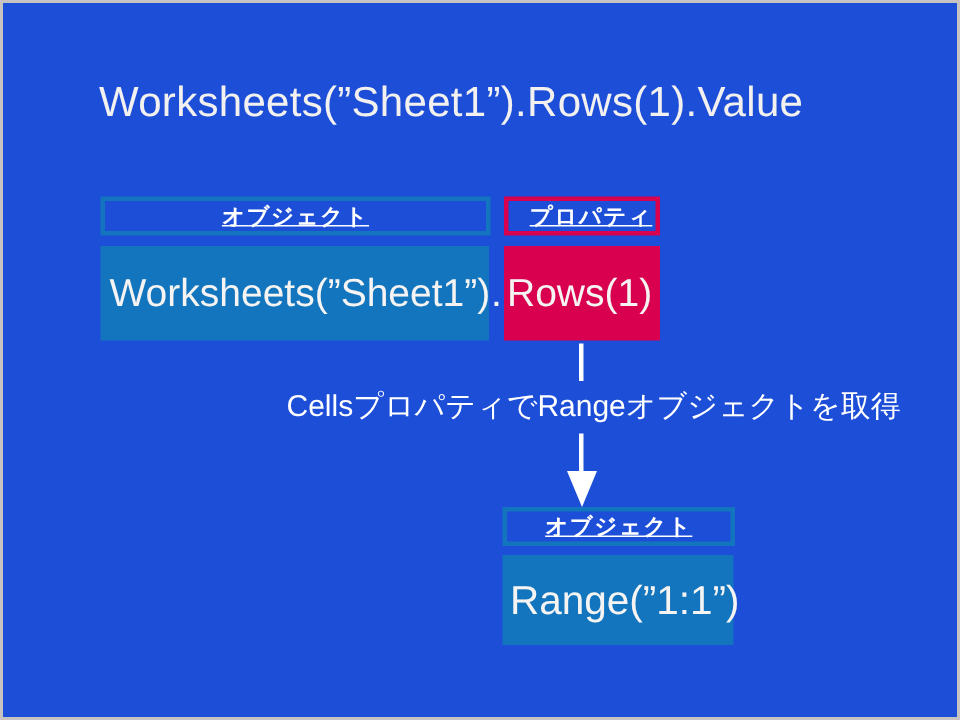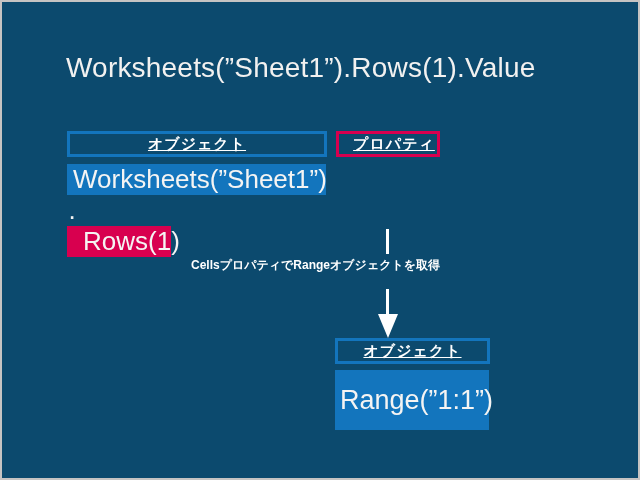--- a/index.html
+++ b/index.html
@@ -1,20 +1,20 @@
 <!DOCTYPE html>
 <html><head>
 <meta charset="utf-8">
 <style>
   html, body { margin: 0; padding: 0; background: #888; }
   .stage {
     position: relative;
     width: 640px;
     height: 480px;
-    background: #0c4a6e;
+    background: #1d4ed8;
     box-sizing: border-box;
     border: 2px solid #c6c4c3;
     overflow: hidden;
     font-family: "Liberation Sans", "DejaVu Sans", sans-serif;
     color: #f5f4f3;
   }
   .abs { position: absolute; }
 
   
   .title {
@@ -48,56 +48,55 @@
   .tag-object-bottom{ left: 333px; top: 336px; width: 155px; }
 
   
   .code-row-top {
     left: 65px; top: 162px;
     display: flex;
     align-items: stretch;
     height: 63px;
     font-size: 26px;
     white-space: nowrap;
-    flex-direction: column;
   }
   .fill-box {
     display: flex;
     align-items: center;
     box-sizing: border-box;
   }
   .fill-box.blue { background: #1375bd; }
   .fill-box.pink { background: #d8004f; }
 
   .box-worksheets { width: 259px; padding-left: 6px; }
   .dot-sep {
     width: 10px;
     display: flex;
     align-items: center;
     justify-content: center;
   }
-  .box-rows { width: 104px; padding-left: 16px; }
+  .box-rows { width: 104px; padding-left: 2px; }
 
   
   .vline { width: 3px; background: #ffffff; }
   .vline-top    { left: 384px; top: 227px; height: 25px; }
   .vline-bottom { left: 384px; top: 287px; height: 27px; }
   .arrowhead {
     left: 376px; top: 312px;
     width: 0; height: 0;
     border-left: 10px solid transparent;
     border-right: 10px solid transparent;
     border-top: 24px solid #ffffff;
   }
 
   
   .annotation {
     left: 189px; top: 255px;
-    font-size: 12px;
-    font-weight: bold;
+    font-size: 20px;
+    font-weight: normal;
     color: #ffffff;
     white-space: nowrap;
   }
 
   
   .code-row-bottom {
     left: 333px; top: 368px;
     display: flex;
     align-items: center;
     height: 60px;

